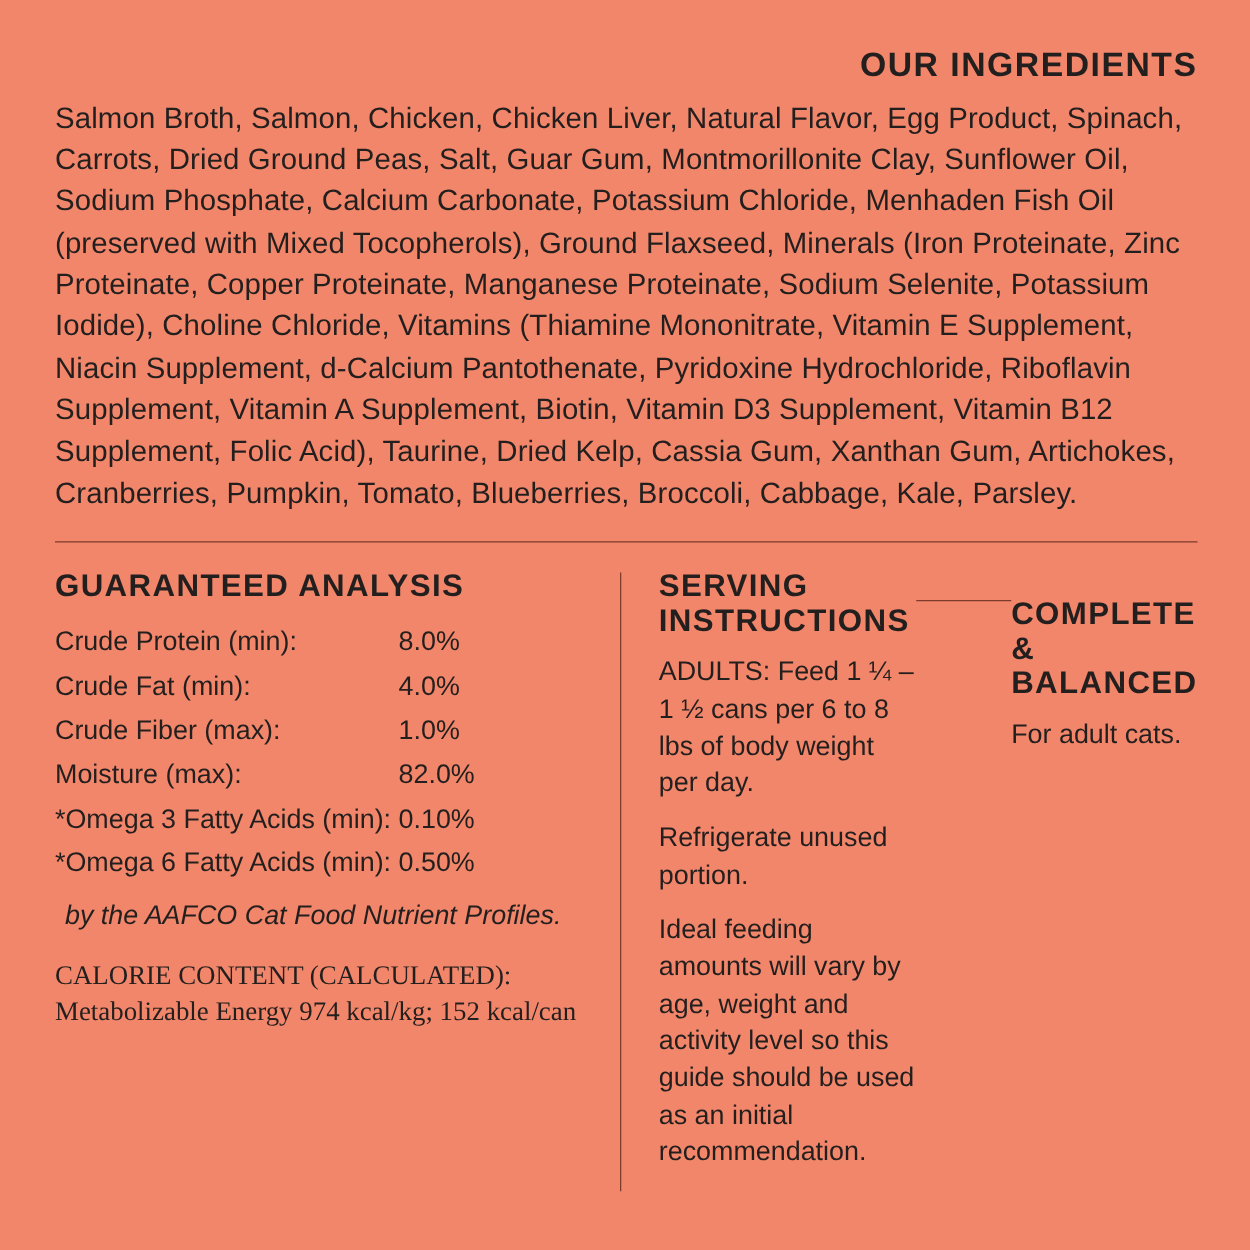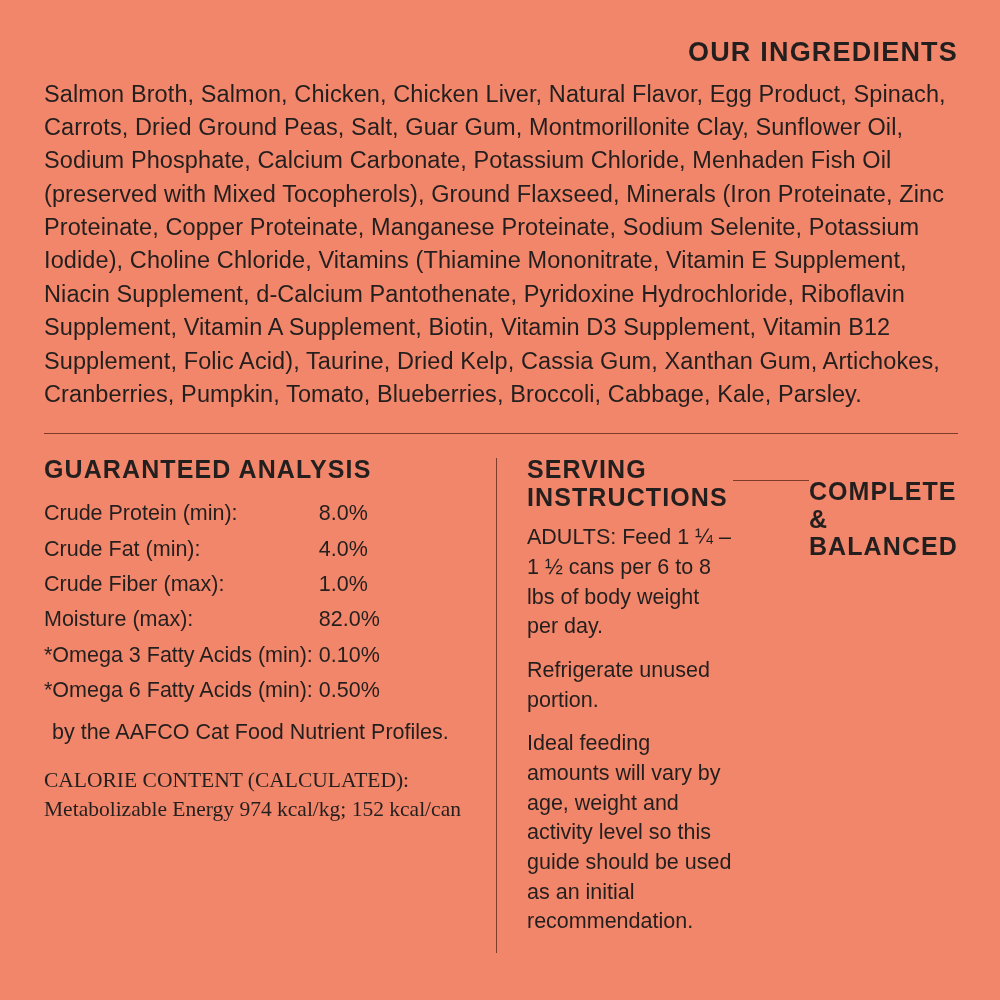--- a/index.html
+++ b/index.html
@@ -99,20 +99,21 @@
     padding-right: 6px;
   }
   .ga-note {
     font-size: 21.5px;
     line-height: 1.32;
     margin: 10px 0 0 0;
   }
   .ga-note .indent {
     display: block;
     padding-left: 8px;
+    font-style: italic;
   }
   .ga-calorie {
     font-size: 21.5px;
     line-height: 1.35;
     margin: 20px 0 0 0;
     font-family: Liberation Serif, serif;
   }
 
   
   .serving-p {
@@ -202,17 +203,18 @@
         <h2 class="sub-heading">SERVING INSTRUCTIONS</h2>
         <p class="serving-p">ADULTS: Feed 1 ¼ – 1 ½ cans per 6 to 8 lbs of body weight per day.</p>
         <p class="serving-p">Refrigerate unused portion.</p>
         <p class="serving-p">Ideal feeding amounts will vary by age, weight and activity level so this guide should be used as an initial recommendation.</p>
       </section>
 
       <hr class="divider-h-right">
 
       <section class="complete-block">
         <h2 class="sub-heading">COMPLETE &amp; BALANCED</h2>
+        <p class="complete-text">For adult cats.</p>
       </section>
     </div>
 
   </div>
 </div>
 
 </body></html>

